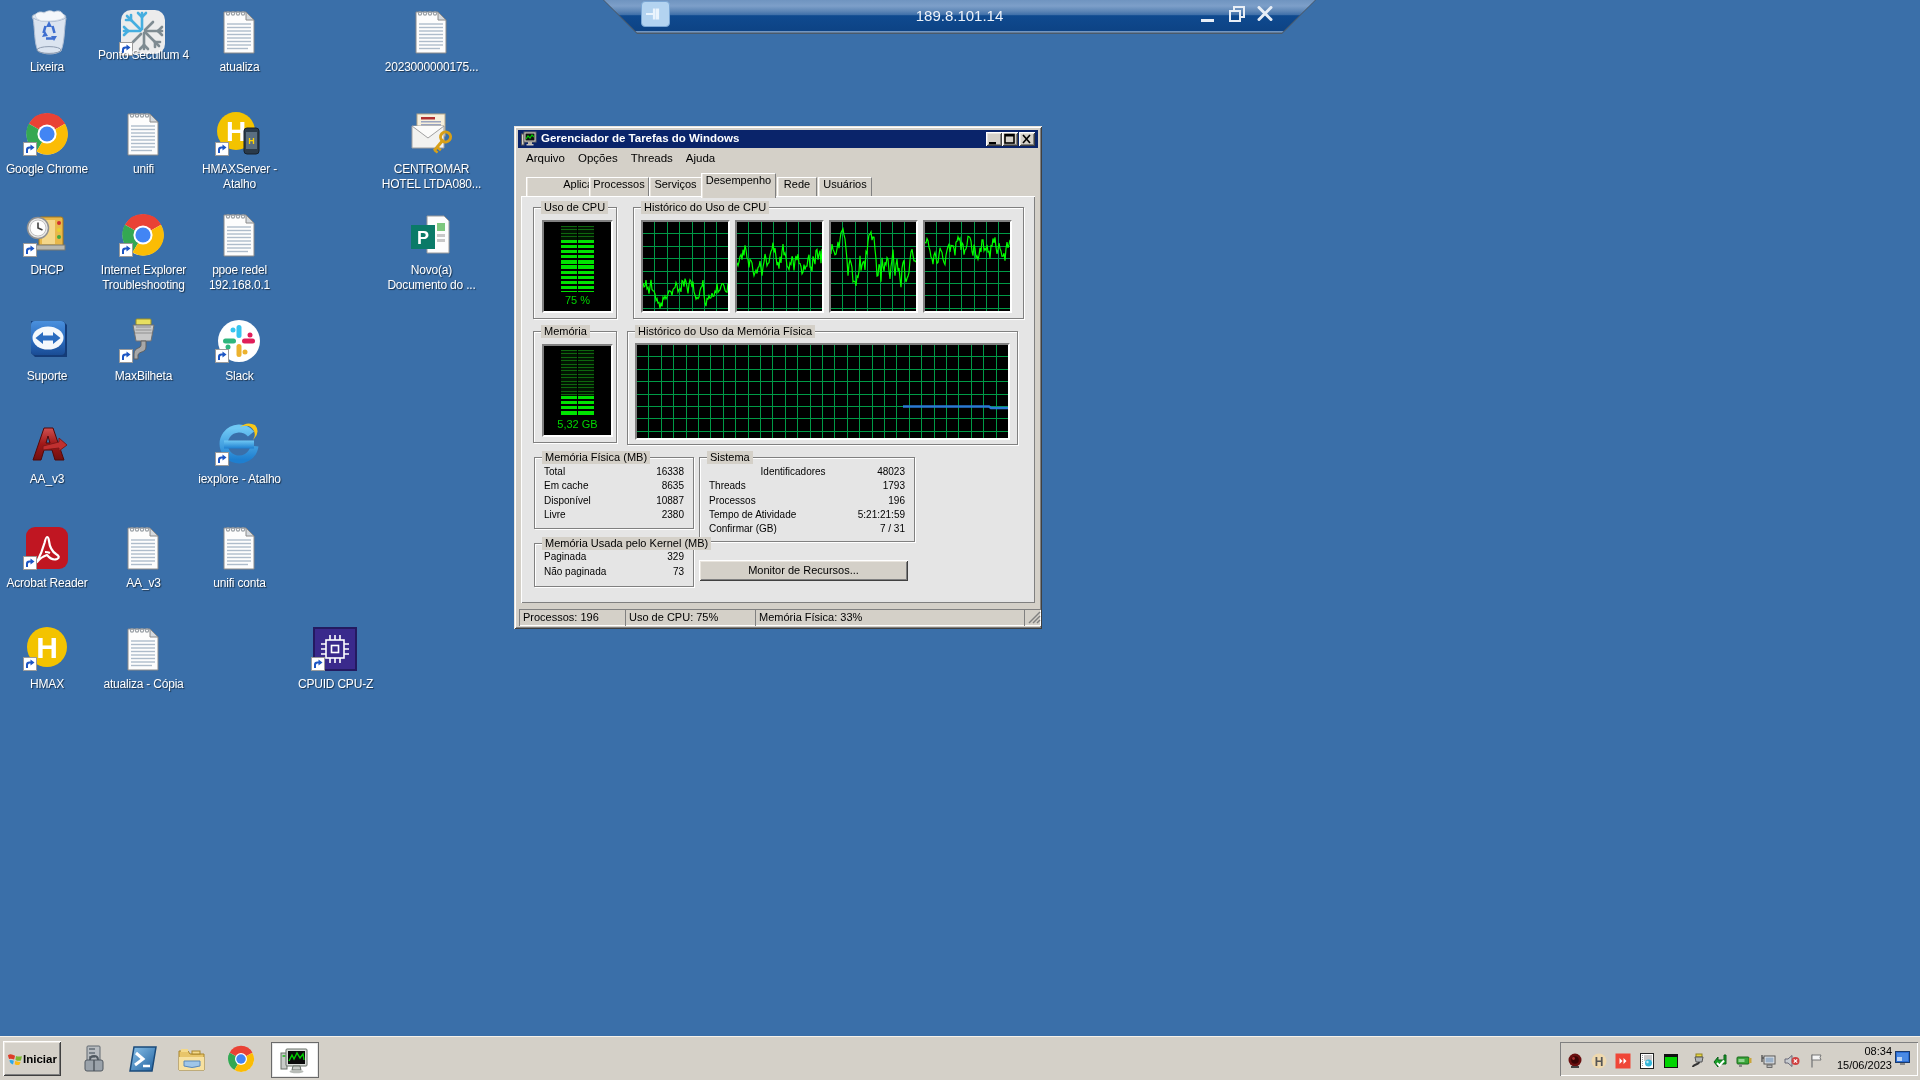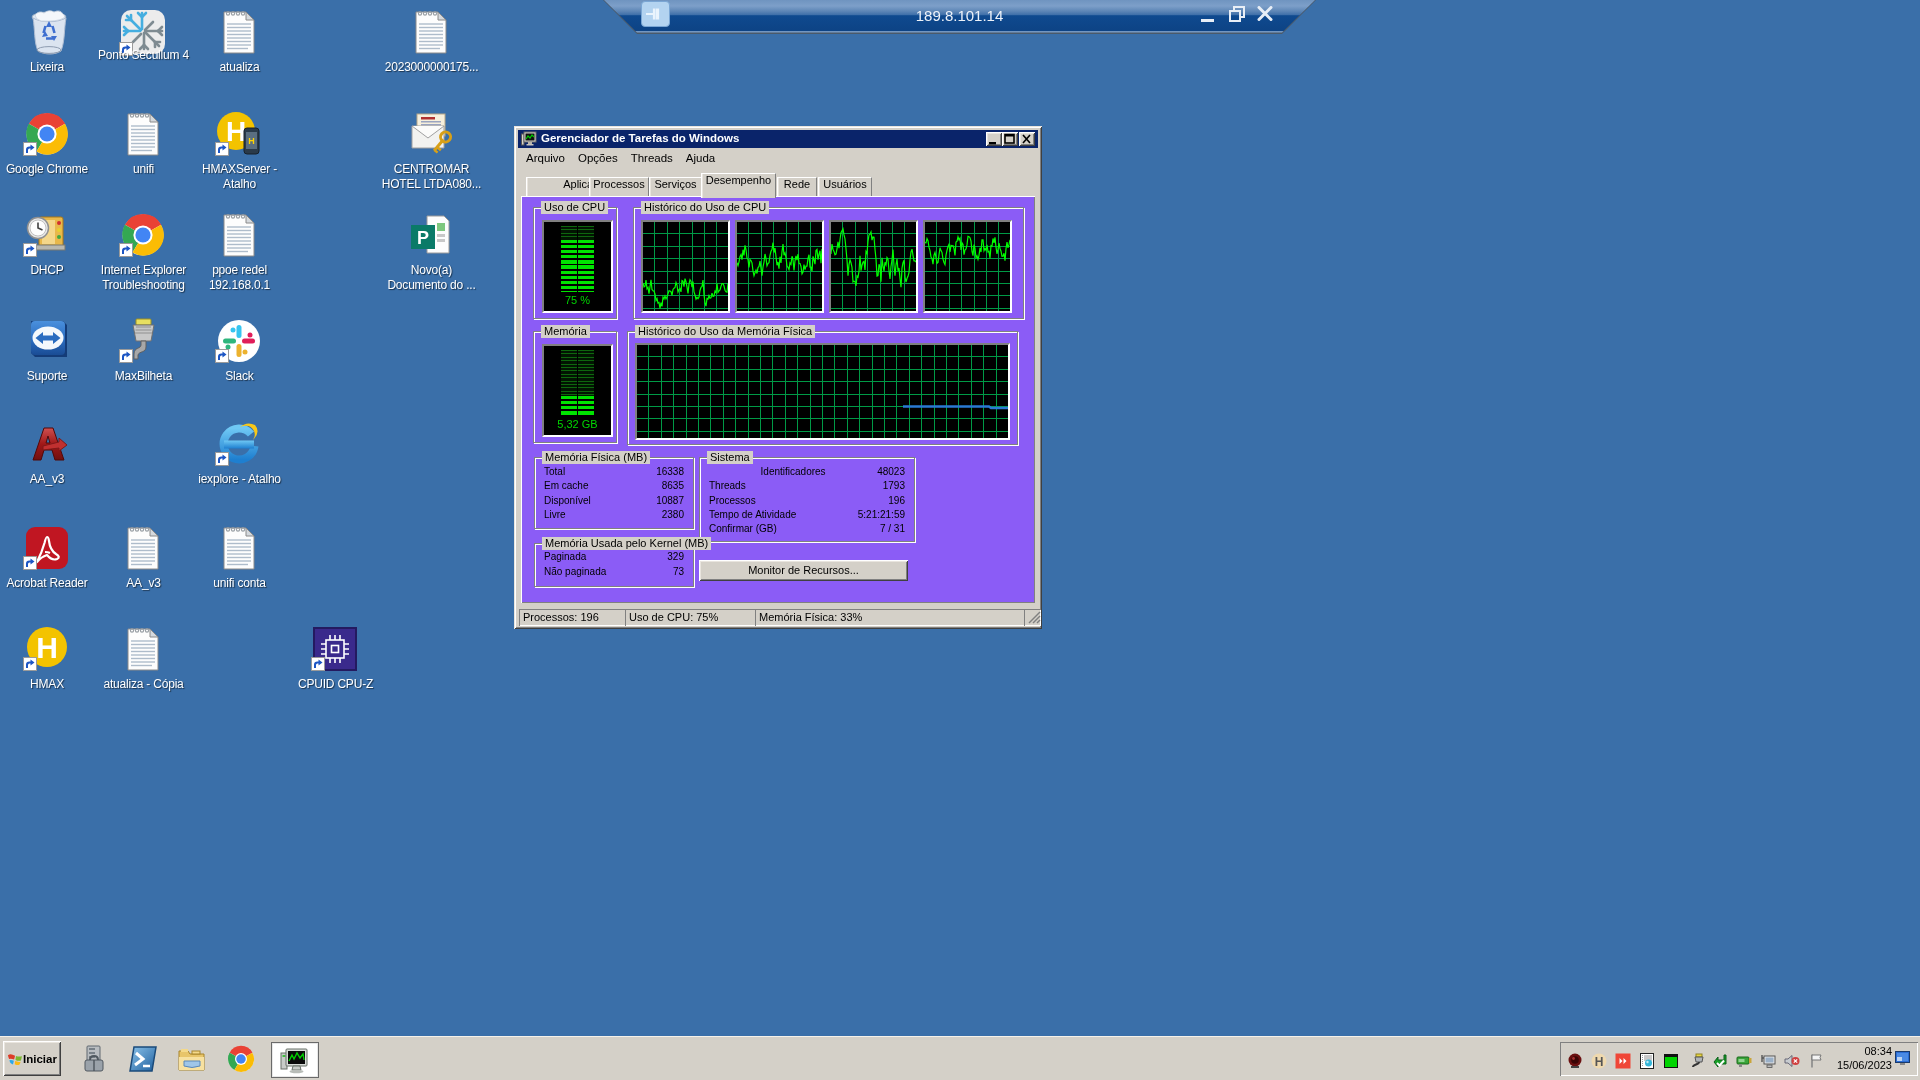--- a/index.html
+++ b/index.html
@@ -13,21 +13,21 @@
   box-shadow:inset 1px 1px 0 #e9e5de, inset -1px -1px 0 #404040, inset 2px 2px 0 #fff, inset -2px -2px 0 #808080;}
 #tmtitle{left:4px;top:4px;right:4px;height:18px;background:#0a246a;color:#fff;font-weight:bold;font-size:11.5px;}
 .tbtn{position:absolute;top:2px;width:16px;height:14px;background:#d4d0c8;
   box-shadow:inset 1px 1px 0 #fff, inset -1px -1px 0 #404040, inset 2px 2px 0 #e9e5de, inset -2px -2px 0 #808080;}
 #tmmenu{left:12px;top:26px;height:18px;font-size:11.5px;color:#000;}
 #tmmenu span{display:inline-block;margin-right:13px;}
 .tab{position:absolute;top:51px;height:20px;background:#d4d0c8;font-size:11px;text-align:center;
   border:1px solid #808080;border-bottom:none;border-top-color:#fff;border-left-color:#fff;
   box-shadow:inset 1px 0 0 #e9e5de;}
 .tabsel{top:47px;height:24px;z-index:5;}
-#tabpanel{left:7px;top:70px;width:514px;height:407px;background:#8b5cf6;
+#tabpanel{left:7px;top:70px;width:514px;height:407px;background:#e5e5e5;
   box-shadow:inset 1px 1px 0 #fff, inset -1px -1px 0 #808080;}
 .gbox{position:absolute;border:1px solid #808080;border-radius:0;
   box-shadow:inset 1px 1px 0 #fff, 1px 1px 0 #fff;}
 .glbl{position:absolute;top:-7px;left:7px;background:#d4d0c8;padding:0 3px;font-size:11px;line-height:13px;color:#000;white-space:nowrap;}
 .black{position:absolute;background:#000;border:2px solid;border-color:#808080 #fff #fff #808080;}
 .row{position:absolute;left:9px;right:9px;height:14px;font-size:10px;color:#000;}
 .row b{font-weight:normal;float:right;}
 .spanel{position:absolute;height:17px;background:#d4d0c8;font-size:11px;color:#000;
   box-shadow:inset 1px 1px 0 #808080, inset -1px -1px 0 #fff;padding-left:4px;line-height:17px;}
 

